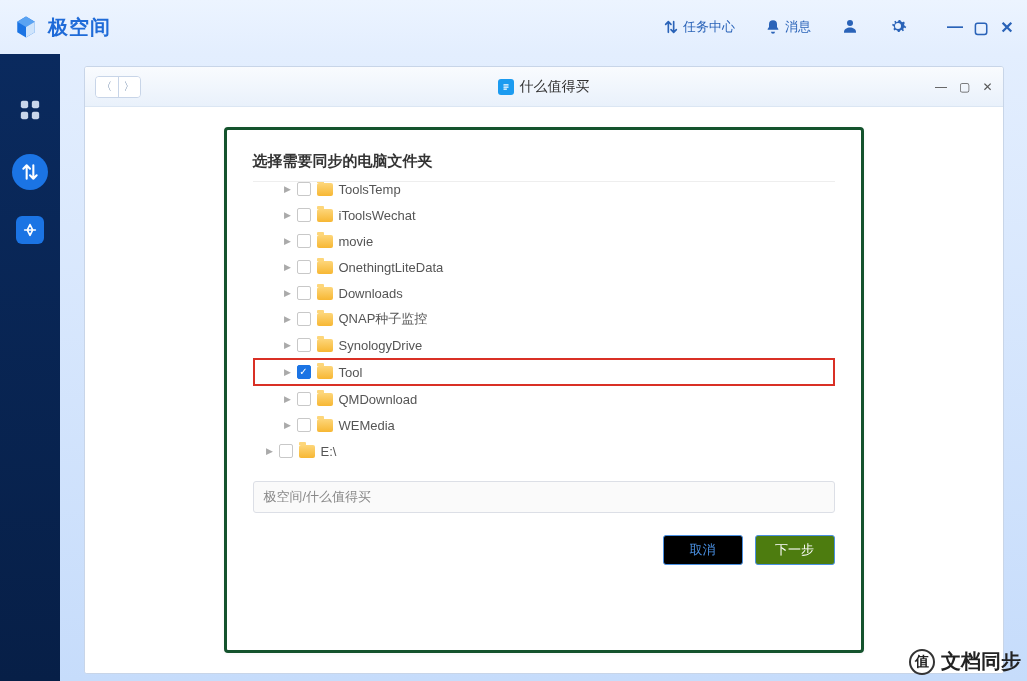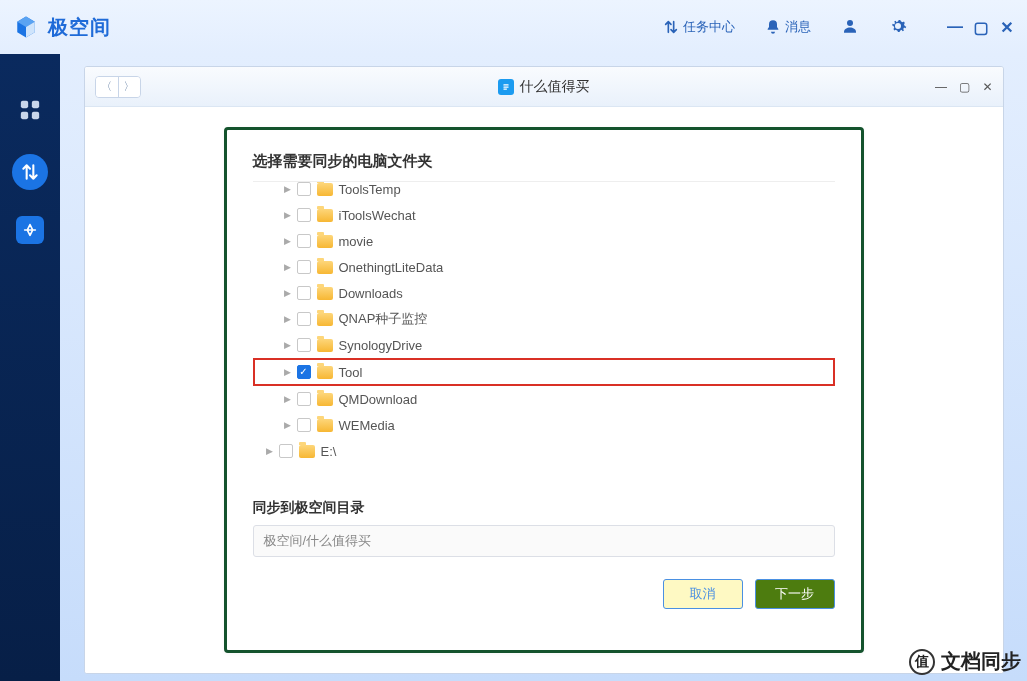--- a/index.html
+++ b/index.html
@@ -59,21 +59,21 @@
     .level2 { padding-left: 30px; }
     .level1 { padding-left: 12px; }
     .highlight-row { border: 2px solid #d93025; padding-left: 28px !important; padding-right: 6px; height: 28px; }
     .cutoff { margin-top: -12px; }
 
     .dest-label { font-size: 14px; font-weight: 600; color: #333; margin-top: 18px; margin-bottom: 8px; }
     .dest-input { width: 100%; height: 32px; border: 1px solid #dcdfe6; border-radius: 3px; padding: 0 10px; font-size: 13px; color: #888; background: #fafafa; display: flex; align-items: center; cursor: pointer; }
 
     .dialog-buttons { display: flex; justify-content: flex-end; gap: 12px; margin-top: 22px; }
     .btn { width: 80px; height: 30px; border-radius: 3px; font-size: 13px; display: flex; align-items: center; justify-content: center; cursor: pointer; user-select: none; }
-    .btn-outline { border: 1px solid #4a90e2; color: #4a90e2; background: #fef9c3; }
+    .btn-outline { border: 1px solid #4a90e2; color: #4a90e2; background: #000000; }
     .btn-primary { border: 1px solid #4a90e2; color: #fff; background: #4d7c0f; }
 
     
     .watermark { position: absolute; right: 6px; bottom: 6px; display: flex; align-items: center; gap: 6px; color: #222; font-size: 20px; font-weight: 700; z-index: 50; }
     .watermark .circ { width: 26px; height: 26px; border: 2px solid #333; border-radius: 50%; display: flex; align-items: center; justify-content: center; font-size: 14px; font-weight: 700; }
   </style>
 </head>
 <body>
 
 <div class="app-window">
@@ -236,21 +236,20 @@
                   <span class="label">WEMedia</span>
                 </div>
                 <div class="tree-row level1">
                   <span class="caret">▶</span>
                   <span class="cb"></span>
                   <span class="folder-ic"></span>
                   <span class="label">E:\</span>
                 </div>
               </div>
 
-            <div class="dest-label">同步到极空间目录</div>
             <div class="dest-input">
               <span>极空间/什么值得买</span>
             </div>
 
             <div class="dialog-buttons">
               <div class="btn btn-outline">
                 <span>取消</span>
               </div>
               <div class="btn btn-primary">
                 <span>下一步</span>

